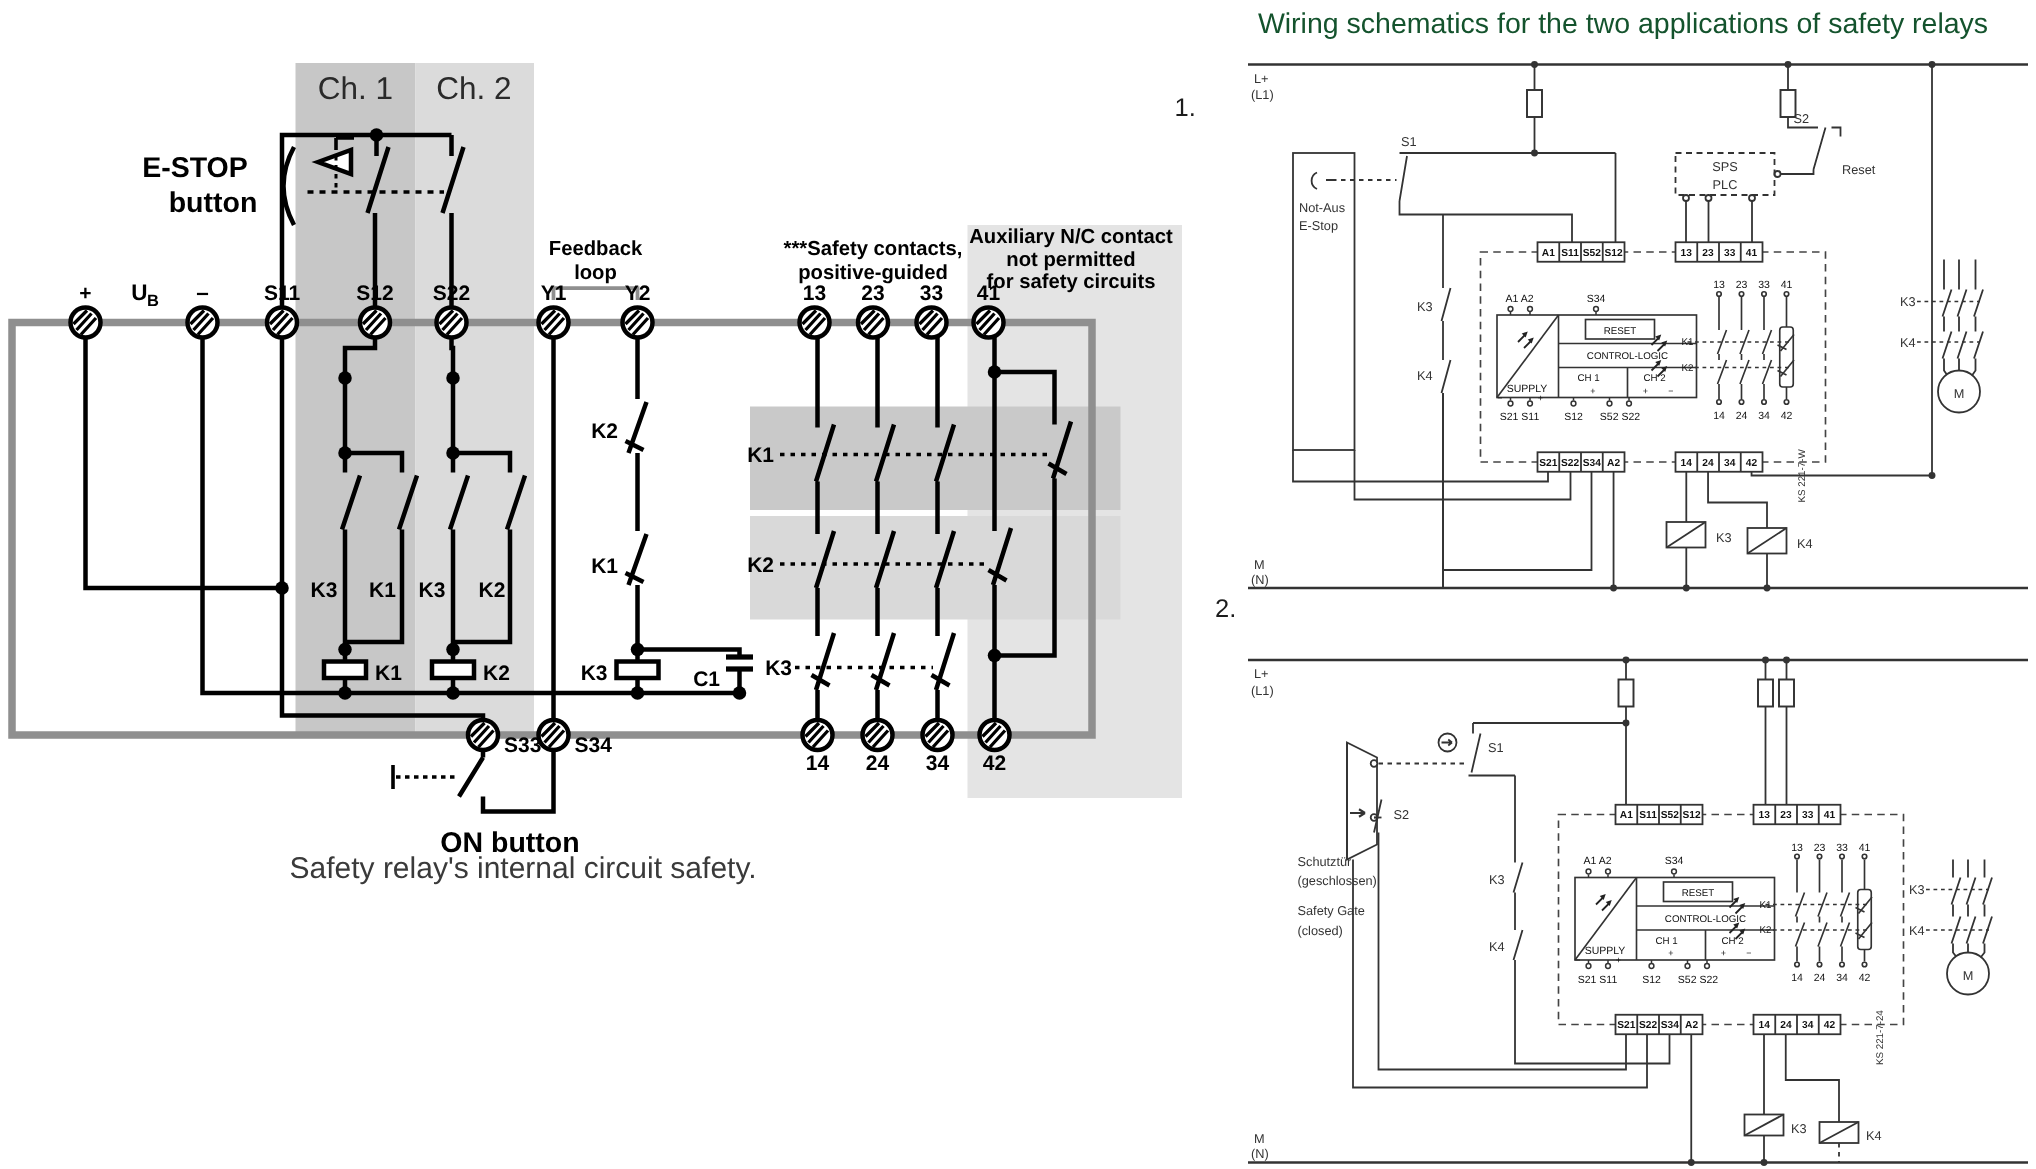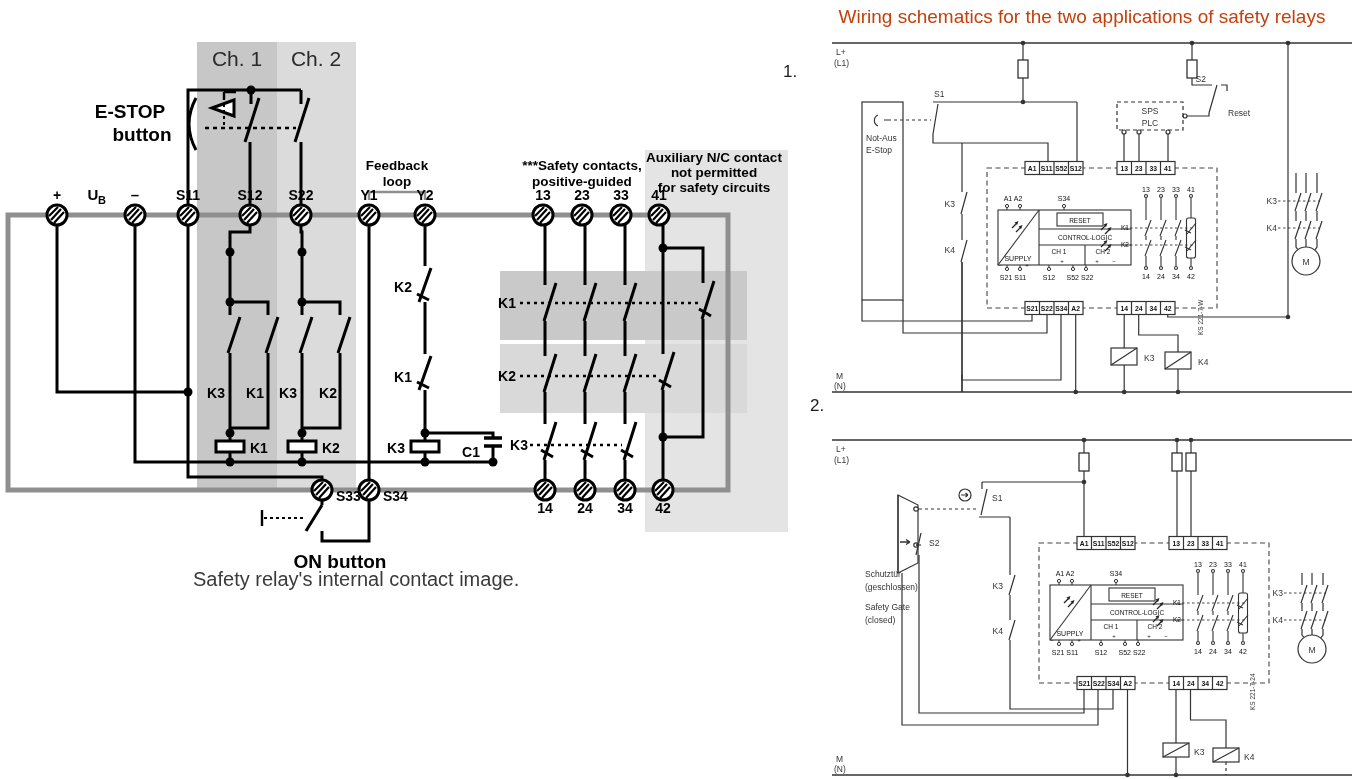--- a/index.html
+++ b/index.html
@@ -1,19 +1,19 @@
 <!DOCTYPE html>
 <html><head>
 <meta charset="utf-8">
 <style>
   html,body{margin:0;padding:0;background:#fff;}
   .canvas{position:relative;width:1357px;height:779px;background:#fff;overflow:hidden;
           font-family:"Liberation Sans",sans-serif;}
   .abs{position:absolute;}
-  .title{width:540px;text-align:center;font-size:19px;color:#c2410c;}
+  .title{width:540px;text-align:center;font-size:19px;color:#14532d;}
   .secnum{font-size:17px;color:#1c1c1c;}
   .caption{font-size:20px;color:#3a3a3a;}
   svg text{font-family:"Liberation Sans",sans-serif;}
 </style>
 </head>
 <body>
 
 <div class="canvas">
 
   <svg class="abs" style="left:0;top:0" width="810" height="620" viewBox="0 0 810 620">
@@ -187,21 +187,21 @@
       <text x="405" y="453" text-anchor="end">K3</text>
       <text x="480" y="457" text-anchor="end">C1</text>
       <text x="412" y="292" text-anchor="end">K2</text>
       <text x="412" y="382" text-anchor="end">K1</text>
       <text x="516" y="308" text-anchor="end">K1</text>
       <text x="516" y="381" text-anchor="end">K2</text>
       <text x="528" y="450" text-anchor="end">K3</text>
     </g>
   </svg>
 
-  <div class="abs caption" style="left:193px;top:568px">Safety relay's internal contact image.</div>
+  <div class="abs caption" style="left:193px;top:568px">Safety relay's internal circuit safety.</div>
 
   <div class="abs title" style="left:812px;top:6px">Wiring schematics for the two applications of safety relays</div>
   <div class="abs secnum" style="left:783px;top:62px">1.</div>
   <div class="abs secnum" style="left:810px;top:396px">2.</div>
 
   <svg class="abs" style="left:822px;top:35px" width="535" height="360" viewBox="0 0 535 360">
     <defs>
       <g id="led2">
         <path d="M1,8 L6,3" stroke="#222" stroke-width="1.2" fill="none"></path>
         <path d="M7.5,1 l-4,1.4 2.6,2.6 z" fill="#222"></path>

